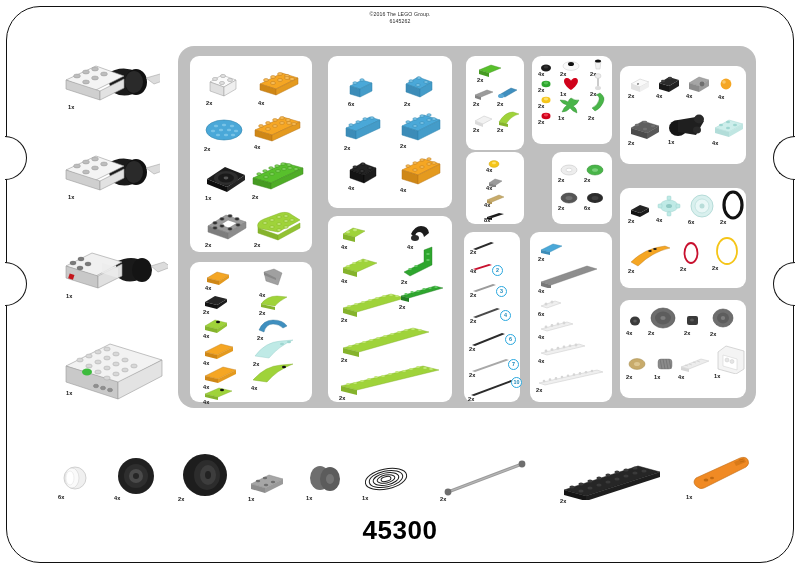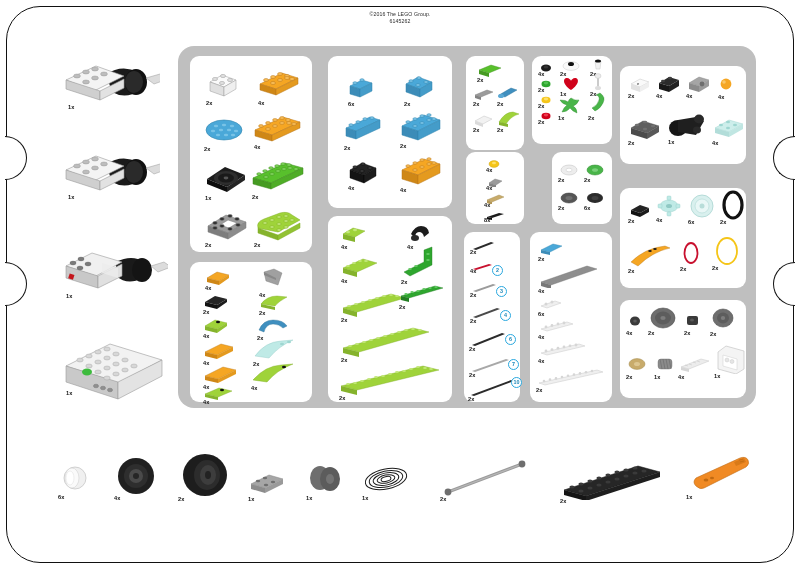--- a/index.html
+++ b/index.html
@@ -37,20 +37,21 @@
   <div class="notch n1"></div>
   <div class="notch n2"></div>
   <div class="notchR m1"></div>
   <div class="notchR m2"></div>
 
   <div class="copy">
     <div>©2016 The LEGO Group.</div>
     <div>6145262</div>
   </div>
 
+  <div class="setno">45300</div>
 
   <div class="cell" style="left:60px;top:58px;">
     <svg width="100" height="55">
       <g>
         <path d="M46 16 Q62 6 78 14 Q92 22 80 32 Q66 42 52 34 Z" fill="#1a1a1a"></path>
         <ellipse cx="76" cy="24" rx="11" ry="13" fill="#111"></ellipse>
         <ellipse cx="74" cy="24" rx="9" ry="11" fill="#2a2a2a"></ellipse>
         <path d="M86 20 l14 -4 l8 5 l-14 5 z" fill="#dcdcdc" stroke="#9a9a9a" stroke-width=".5"></path>
         <path d="M6 22 l30 -14 l28 10 l-30 15 z" fill="#f4f4f4" stroke="#9a9a9a" stroke-width=".6"></path>
         <path d="M6 22 l0 9 l34 11 l0 -9 z" fill="#cfcfcf" stroke="#9a9a9a" stroke-width=".6"></path>

